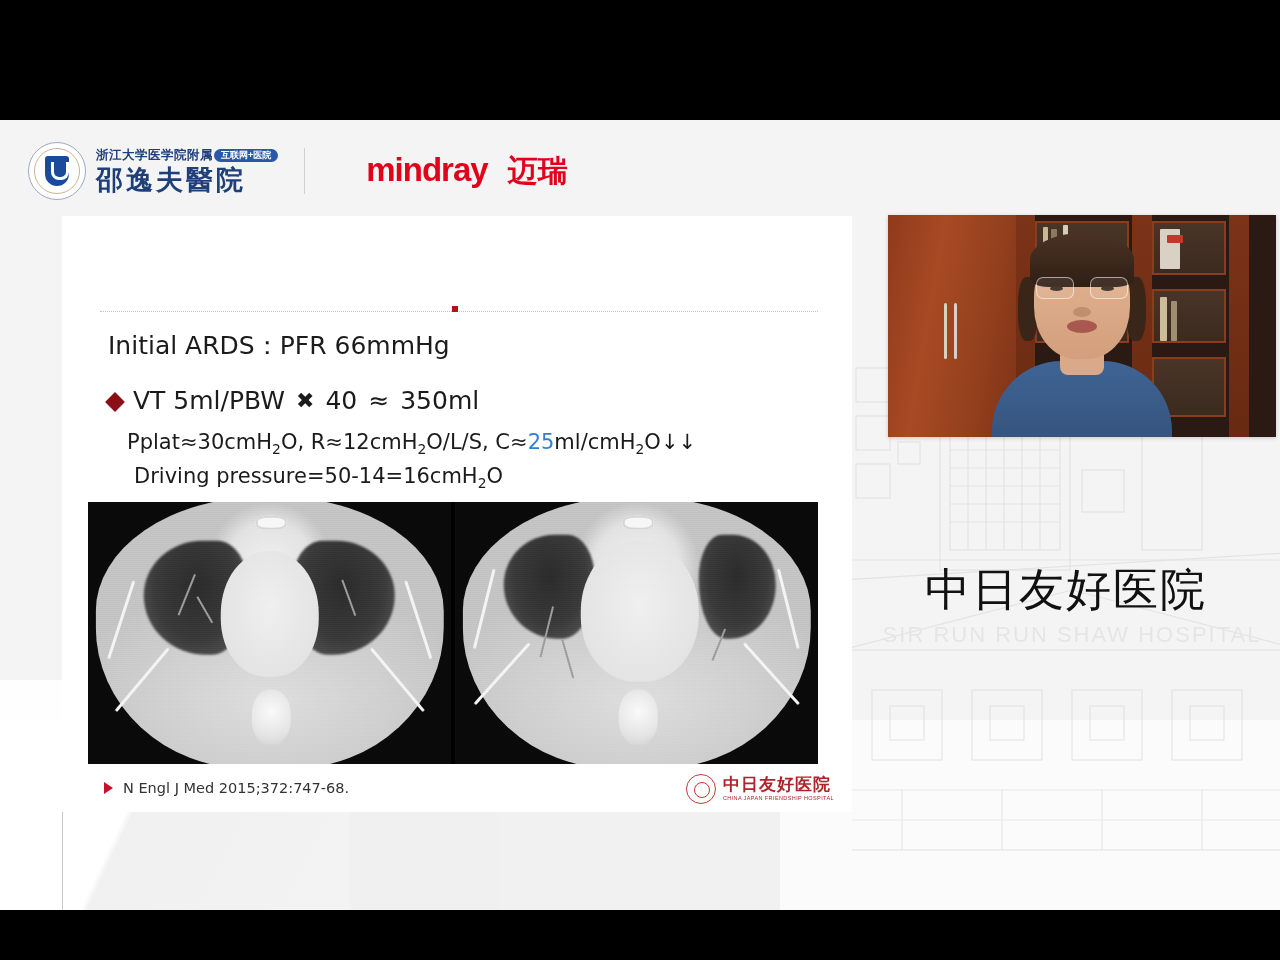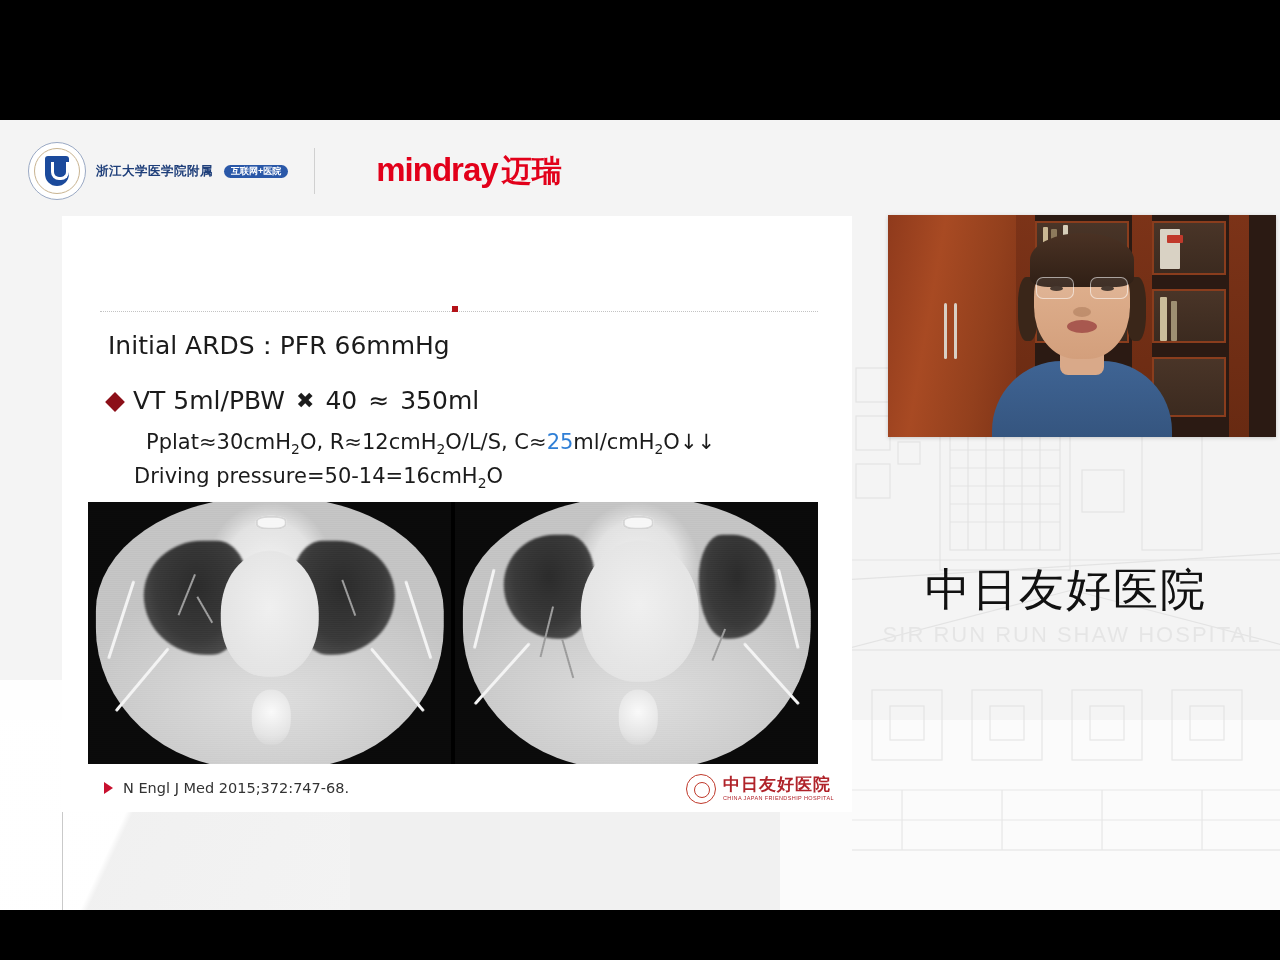--- a/index.html
+++ b/index.html
@@ -97,21 +97,21 @@
   .crest-shield::after {
     content: "";
     position: absolute; left: 6px; top: 6px;
     width: 12px; height: 15px;
     border-left: 3px solid #fff; border-right: 3px solid #fff;
     border-bottom: 3px solid #fff;
     border-radius: 0 0 8px 8px;
   }
   .zju-text { margin-left: 10px; line-height: 1; }
   .zju-line1 {
-    display: flex; align-items: center; gap: 11px;
+    display: flex; align-items: center; gap: 1px;
     font-size: 12.5px; color: #1f3f7a; letter-spacing: .5px; font-weight: 700;
   }
   .zju-badge {
     background: #2a58a8; color: #fff;
     font-size: 9px; padding: 2px 7px; border-radius: 9px;
     letter-spacing: 0; font-weight: 700;
   }
   .zju-line2 {
     margin-top: 4px;
     font-size: 27px; font-weight: 700; color: #1f3f7a;
@@ -123,21 +123,21 @@
     margin: 0 26px;
   }
   .mindray {
     display: flex; align-items: baseline;
     color: #e2001a; font-weight: 700;
   }
   .mindray-en {
     font-size: 33px; letter-spacing: -1px; font-weight: 800; margin-left: 35px;
   }
   .mindray-cn {
-    font-size: 30px; margin-left: 4px; font-weight: 800; letter-spacing: 0;
+    font-size: 30px; margin-left: 20px; font-weight: 800; letter-spacing: 0;
   }
 
   
   .slide {
     position: absolute; left: 62px; top: 96px;
     width: 790px; height: 596px;
     background: #ffffff;
     overflow: hidden;
   }
   .slide-title {
@@ -165,21 +165,21 @@
     display: flex; align-items: center; gap: 11px;
     font-size: 25px; color: #1b1b1b;
     font-family: "DejaVu Sans", sans-serif;
   }
   .diamond {
     width: 14px; height: 14px; background: #8c0f18;
     transform: rotate(45deg); flex: none; margin-top: 2px;
   }
   .bullet-row .xmark { font-size: 22px; font-weight: 900; }
   .line2 {
-    position: absolute; left: 84px; top: 214px;
+    position: absolute; left: 65px; top: 214px;
     font-size: 21px; color: #1b1b1b;
     font-family: "DejaVu Sans", sans-serif;
   }
   .line3 {
     position: absolute; left: 72px; top: 248px;
     font-size: 21px; color: #1b1b1b;
     font-family: "DejaVu Sans", sans-serif;
   }
   .hl-blue { color: #2f7fd6; }
   sub { font-size: .66em; }
@@ -400,20 +400,21 @@
 
         <div class="crest">
           <div class="crest-shield"></div>
         </div>
 
         <div class="zju-text">
           <div class="zju-line1">
             <span>浙江大学医学院附属</span>
             <span class="zju-badge">互联网+医院</span>
           </div>
+          <div class="zju-line2">邵逸夫醫院</div>
         </div>
 
         <div class="logo-divider"></div>
 
         <div class="mindray">
           <span class="mindray-en">mindray</span>
           <span class="mindray-cn">迈瑞</span>
         </div>
       </div>
     </div>

